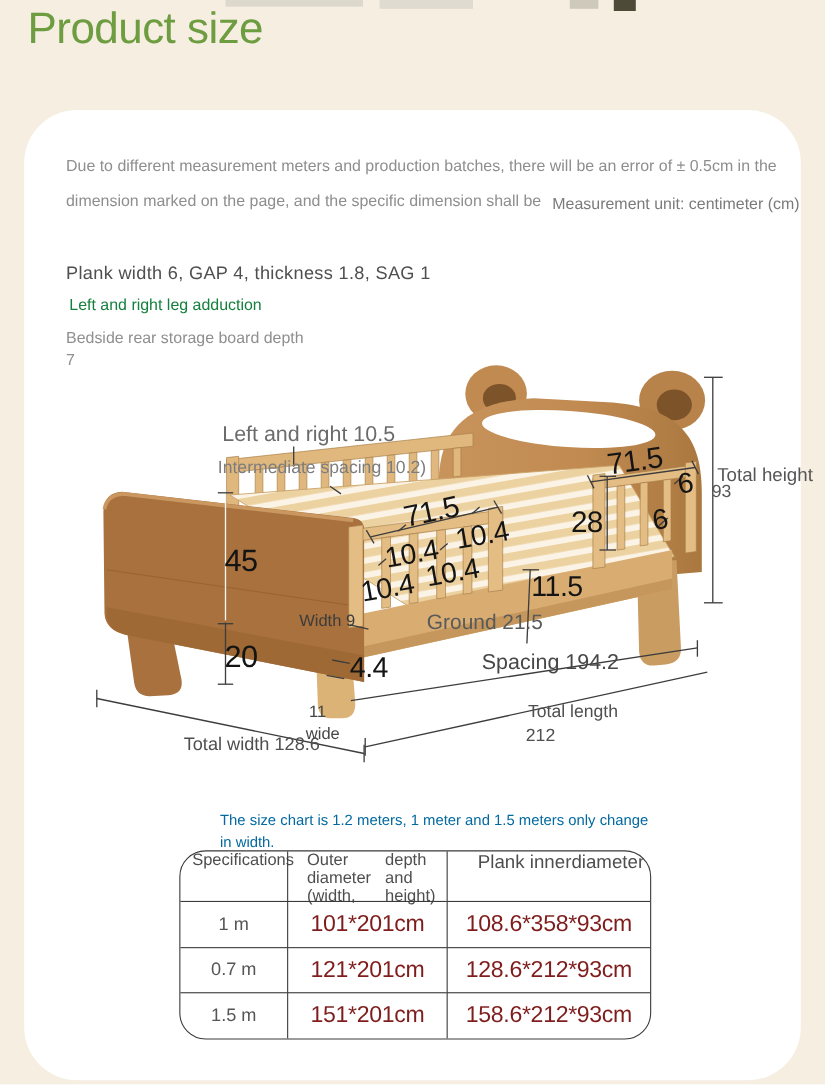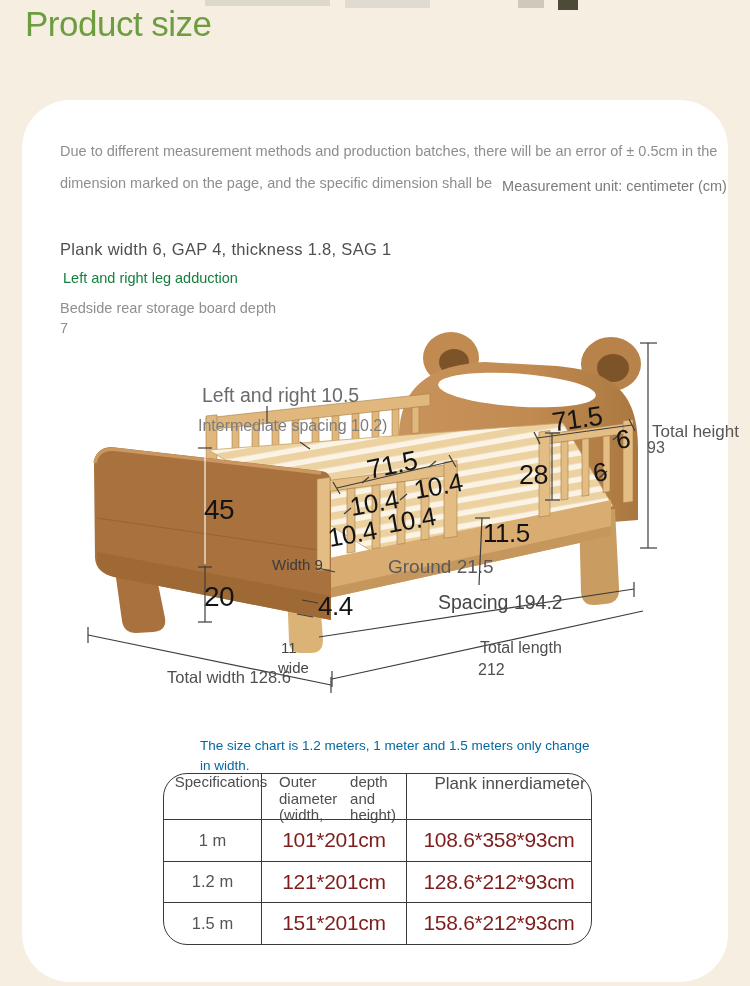--- a/index.html
+++ b/index.html
@@ -1,19 +1,19 @@
 <!DOCTYPE html>
 <html><head>
 <meta charset="utf-8">
 <style>
   html,body{margin:0;padding:0;}
   body{font-family:"Liberation Sans","DejaVu Sans",sans-serif;}
   .page{position:relative;width:750px;height:986px;background:#f5eee1;overflow:hidden;}
   .artifact{position:absolute;top:0;}
-  .page-title{position:absolute;left:25px;top:4px;font-size:35px;color:#6d9d40;letter-spacing:-.5px;text-align:center;}
+  .page-title{position:absolute;left:25px;top:4px;font-size:40px;color:#6d9d40;letter-spacing:-.5px;text-align:center;}
   .card{position:absolute;left:22px;top:100px;width:706px;height:882px;background:#ffffff;border-radius:48px;}
   .gray-text{position:absolute;color:#8e8e8e;font-size:14.5px;white-space:nowrap;}
   .diagram{position:absolute;left:1px;top:320px;width:750px;height:400px;}
   .diagram svg{position:absolute;left:0;top:0;}
   .dim{position:absolute;color:#141414;font-size:26px;letter-spacing:-.5px;white-space:nowrap;z-index:2;}
   .dim.small{font-size:15px;letter-spacing:0;}
   .dim.gray{color:#5a5a5a;font-size:19px;letter-spacing:0;}
   .size-note{position:absolute;left:200px;top:736px;font-size:13.5px;color:#0369a1;line-height:20px;}
   .spec-table{position:absolute;left:163px;top:773px;display:grid;grid-template-columns:97px 145px 185px;grid-template-rows:45px 41.5px 41.5px 41.5px;border:1.5px solid #3a3a3a;border-radius:24px;background:#fff;}
   .tc{display:flex;align-items:center;justify-content:center;}
@@ -31,21 +31,21 @@
 
   <div class="artifact" style="left:205px;width:125px;height:6px;background:#ddd8cc;"></div>
   <div class="artifact" style="left:345px;width:85px;height:8px;background:#e0dbd0;"></div>
   <div class="artifact" style="left:518px;width:26px;height:8px;background:#cfc9bc;"></div>
   <div class="artifact" style="left:558px;width:20px;height:10px;background:#4d4b38;"></div>
 
   <div class="page-title">Product size</div>
 
   <div class="card"></div>
 
-  <div class="gray-text" style="left:60px;top:143px;">Due to different measurement methods and production batches, there will be an error of ± 0.5cm in the</div>
+  <div class="gray-text" style="left:60px;top:143px;">Due to different measurement meters and production batches, there will be an error of ± 0.5cm in the</div>
   <div class="gray-text" style="left:60px;top:175px;">
     <span>dimension marked on the page, and the specific dimension shall be</span>
     <span style="display:inline-block;transform:translateY(3px);margin-left:6px;color:#7b7b7b;">Measurement unit: centimeter (cm)</span>
   </div>
   <div class="gray-text" style="left:60px;top:240px;font-size:16.5px;color:#4f4f4f;letter-spacing:.3px;">Plank width 6, GAP 4, thickness 1.8, SAG 1</div>
   <div class="gray-text" style="left:63px;top:270px;color:#15803d;">Left and right leg adduction</div>
   <div class="gray-text" style="left:60px;top:300px;color:#8f8f8f;">Bedside rear storage board depth</div>
   <div class="gray-text" style="left:60px;top:320px;color:#8f8f8f;">7</div>
 
   <div class="diagram">
@@ -206,21 +206,21 @@
     </div>
     <div class="tc th mid bl">
       <span>Plank inner</span>
       <span>diameter</span>
     </div>
 
     <div class="tc spec-cell bt">1 m</div>
     <div class="tc val-cell bl bt">101*201cm</div>
     <div class="tc val-cell bl bt">108.6*358*93cm</div>
 
-    <div class="tc spec-cell bt">1.2 m</div>
+    <div class="tc spec-cell bt">0.7 m</div>
     <div class="tc val-cell bl bt">121*201cm</div>
     <div class="tc val-cell bl bt">128.6*212*93cm</div>
 
     <div class="tc spec-cell bt">1.5 m</div>
     <div class="tc val-cell bl bt">151*201cm</div>
     <div class="tc val-cell bl bt">158.6*212*93cm</div>
   </div>
 
 </div>
 

